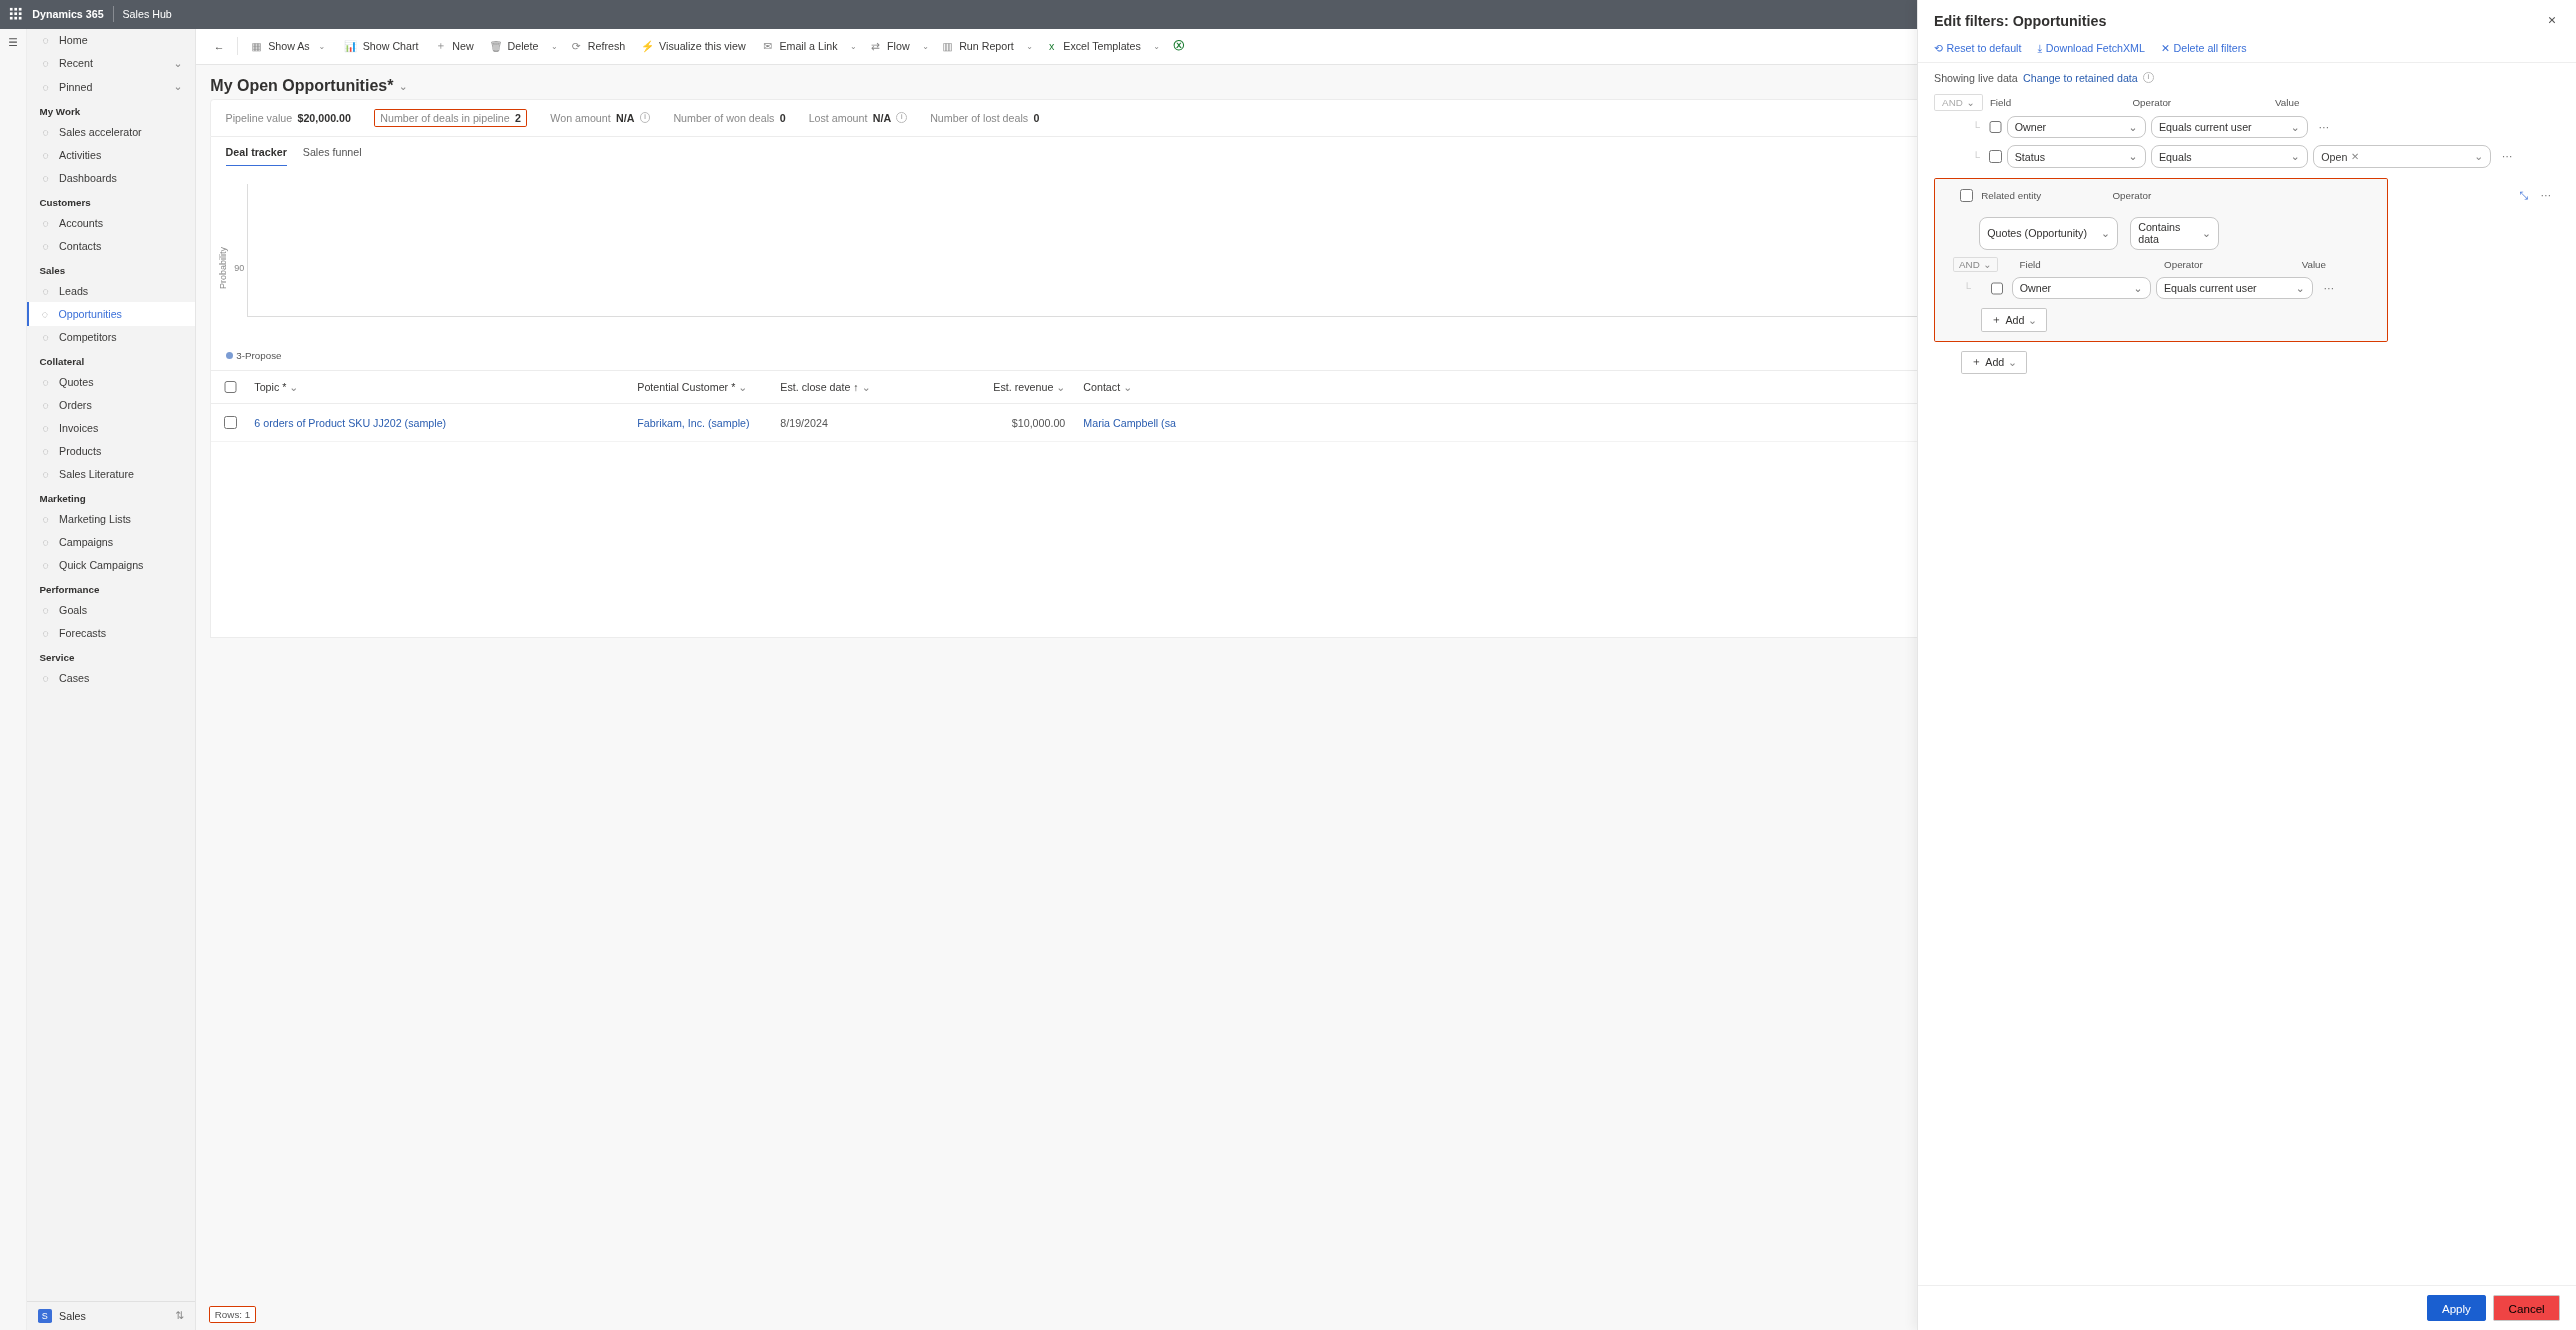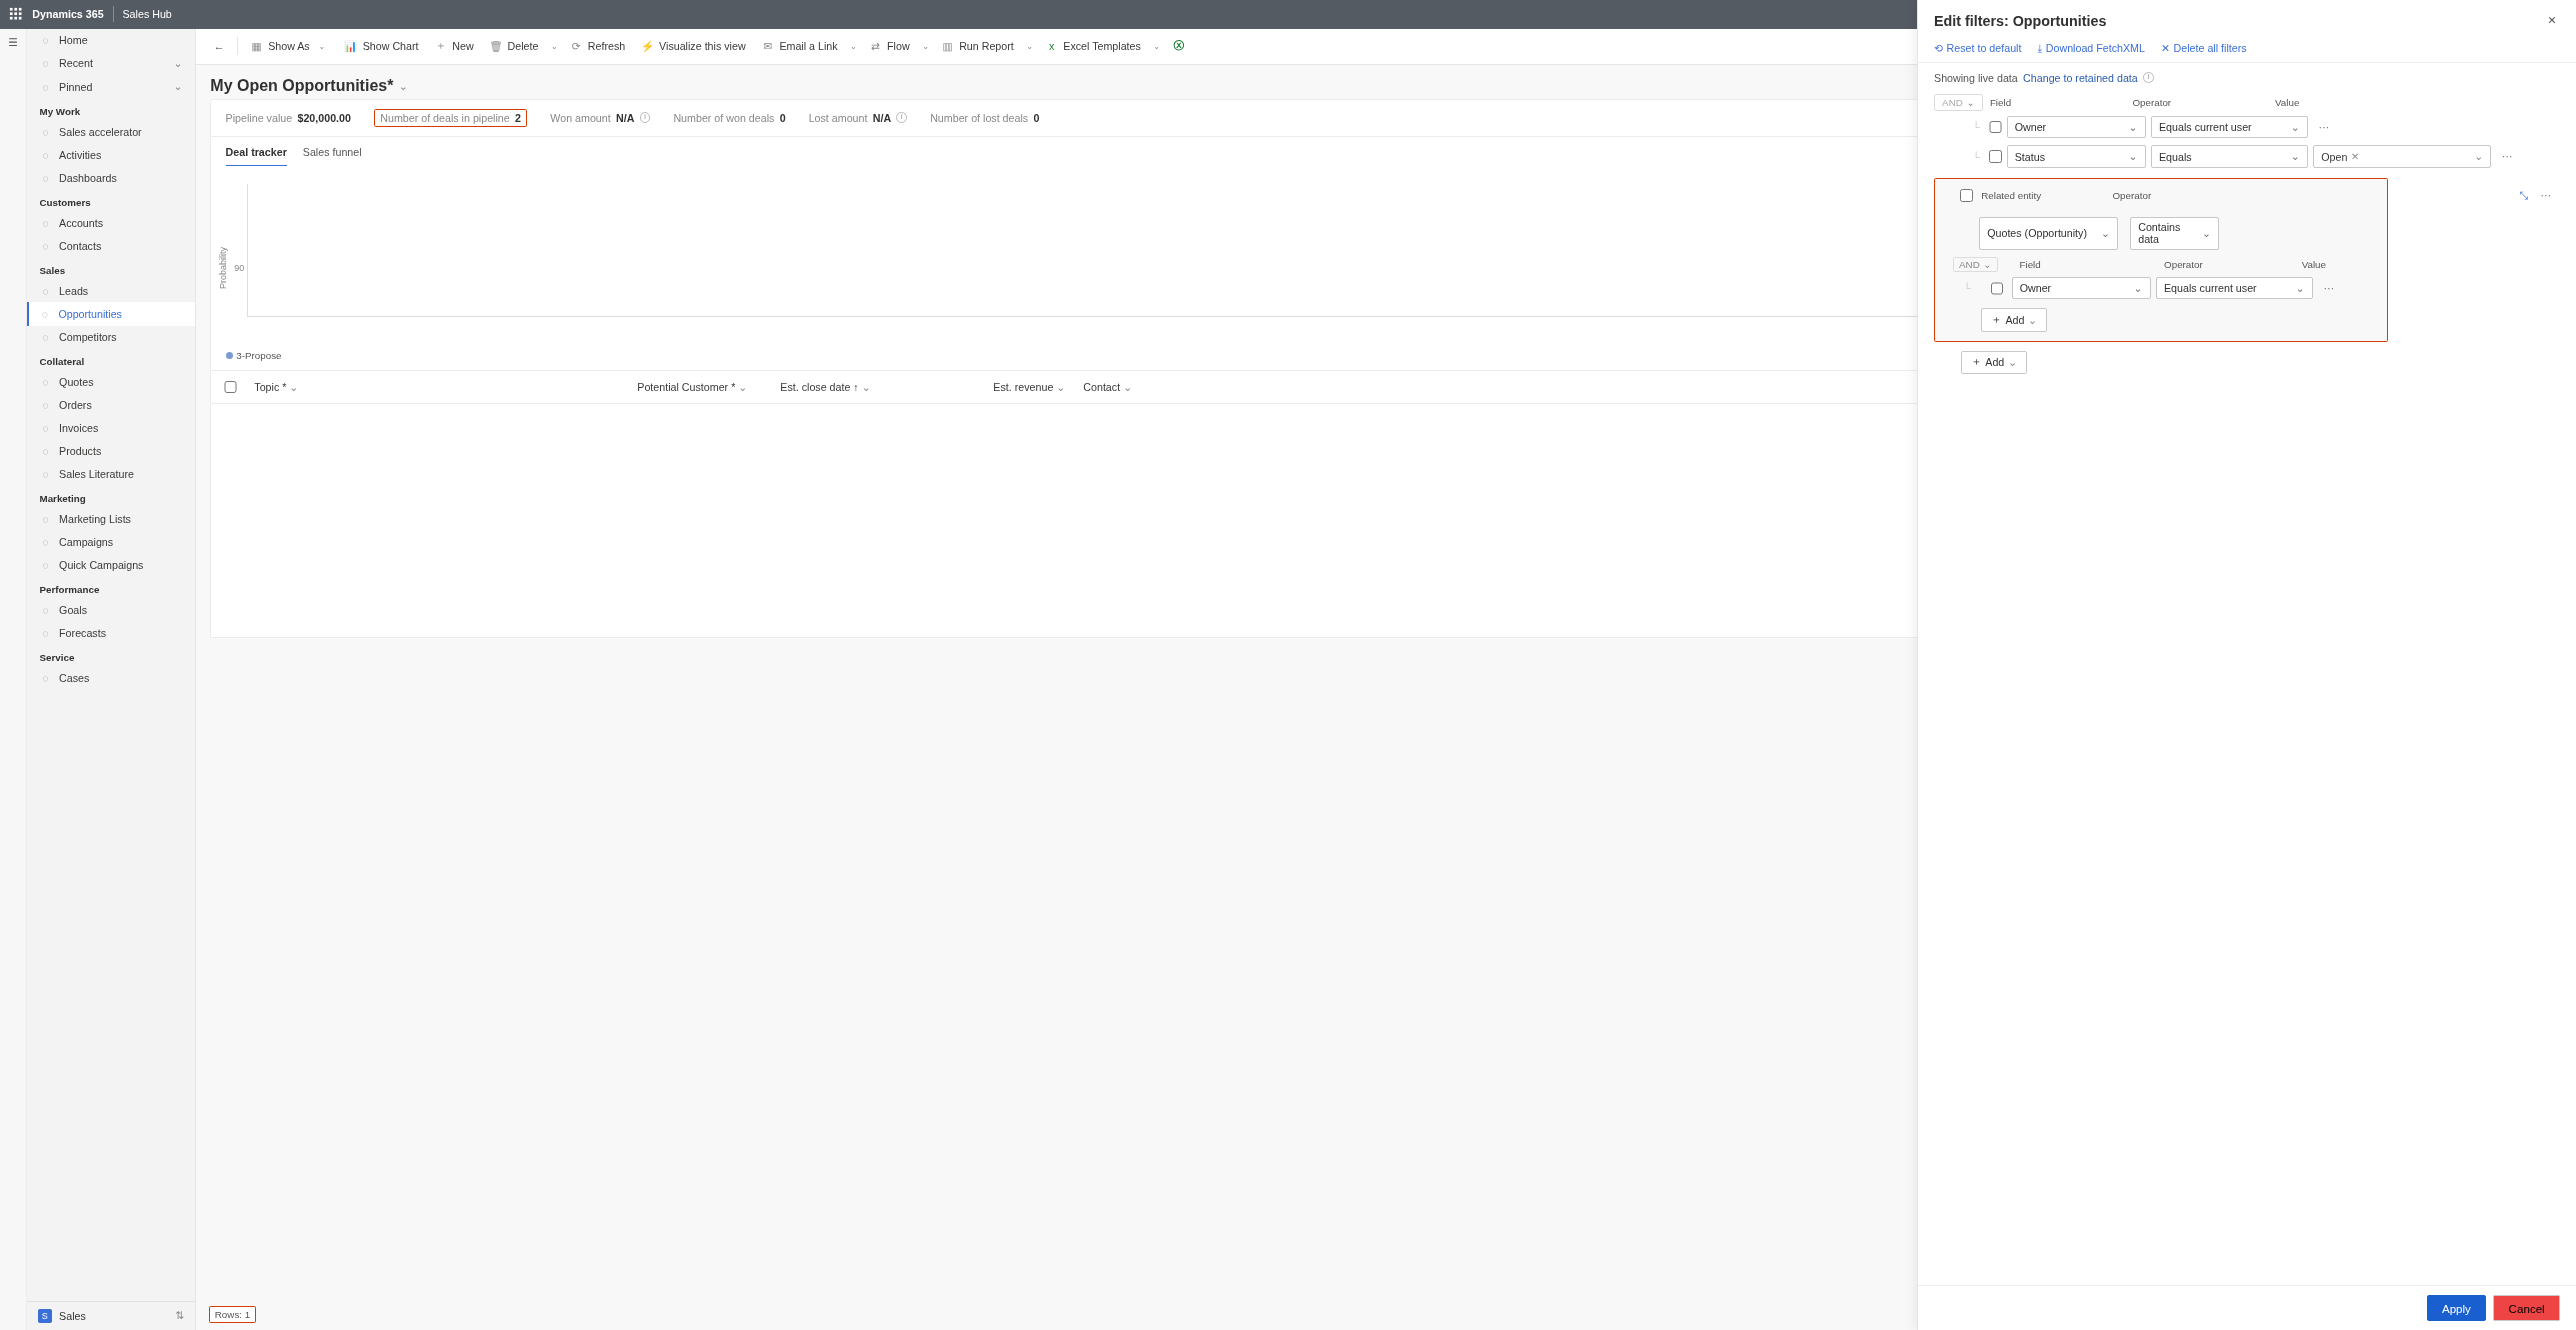--- a/index.html
+++ b/index.html
@@ -67,21 +67,21 @@
   .panel-sub a { color:#2a5db0; cursor:pointer; }
   .panel-body { flex:1; padding:5.3px 16px 12.5px; overflow:auto; position:relative; }
   .header-row { display:flex; font-size:9.8px; color:#555; gap:3.6px; margin-bottom:5.3px; align-items:center; }
   .header-row .andpill { border:0.9px solid #dcdcdc; padding:1.8px 7.1px; border-radius:1.8px; color:#aaa; display:flex; gap:3.6px; align-items:center; }
   .header-row .hfield { flex:0 0 139px; margin-left:3.6px; }
   .header-row .hop { flex:0 0 139px; }
   .header-row .hval { flex:0 0 178px; }
   .filter-row { display:flex; align-items:center; gap:5.3px; margin-bottom:7.1px; }
   .filter-row .tree { width:46px; display:flex; justify-content:flex-end; align-items:center; color:#ccc; }
   .filter-row .cb { width:16px; text-align:center; }
-  .dd { border:0.9px solid #c7c7c7; border-radius:2px; background:#fff; font-size:10.7px; padding:3.6px 7.1px; display:flex; justify-content:space-between; align-items:center; color:#323130; }
+  .dd { border:0.9px solid #c7c7c7; border-radius:8px; background:#fff; font-size:10.7px; padding:3.6px 7.1px; display:flex; justify-content:space-between; align-items:center; color:#323130; }
   .dd.small-chev::after { content:"⌄"; color:#777; margin-left:5.3px; }
   .dd.fieldw { width:139px; }
   .dd.opw { width:157px; }
   .dd.valw { width:178px; }
   .tag-val { display:inline-flex; gap:3.6px; align-items:center; }
   .tag-val .tx { color:#3b3a39; }
   .tag-val .x { color:#888; font-size:9.8px; }
   .dotsbtn { color:#777; padding:1.8px 5.3px; cursor:pointer; }
   .redbox { border:1.3px solid #d83b01; border-radius:1.8px; padding:7.1px 7.1px 7.1px 7.1px; background:#f8f8f8; margin-top:3.6px; }
   .rightcollapse { float:right; display:flex; gap:7.1px; align-items:center; color:#555; }
@@ -349,20 +349,30 @@
 
       <div class="grid">
         <div class="grid-head">
           <div class="cell cb"><input type="checkbox" style=""></div>
           <div class="cell topic"><span>Topic *</span> <span class="muted">⌄</span></div>
           <div class="cell cust"><span>Potential Customer *</span> <span class="muted">⌄</span></div>
           <div class="cell date"><span>Est. close date ↑</span> <span class="muted">⌄</span></div>
           <div class="cell rev"><span>Est. revenue</span> <span class="muted">⌄</span></div>
           <div class="cell contact"><span>Contact</span> <span class="muted">⌄</span></div>
         </div>
+        <div id="grid-rows">
+            <div class="grid-row">
+              <div class="cell cb"><input type="checkbox" style=""></div>
+              <div class="cell topic link">6 orders of Product SKU JJ202 (sample)</div>
+              <div class="cell cust link">Fabrikam, Inc. (sample)</div>
+              <div class="cell date" style="color:#555">8/19/2024</div>
+              <div class="cell rev" style="color:#555">$10,000.00</div>
+              <div class="cell contact link">Maria Campbell (sa</div>
+            </div>
+          </div>
       </div>
     </div>
 
     <div class="footer-row">Rows: 1</div>
   </div>
 
   <div class="panel">
     <div class="panel-head">
       <span class="ptitle">Edit filters: Opportunities</span>
       <span class="close">✕</span>

